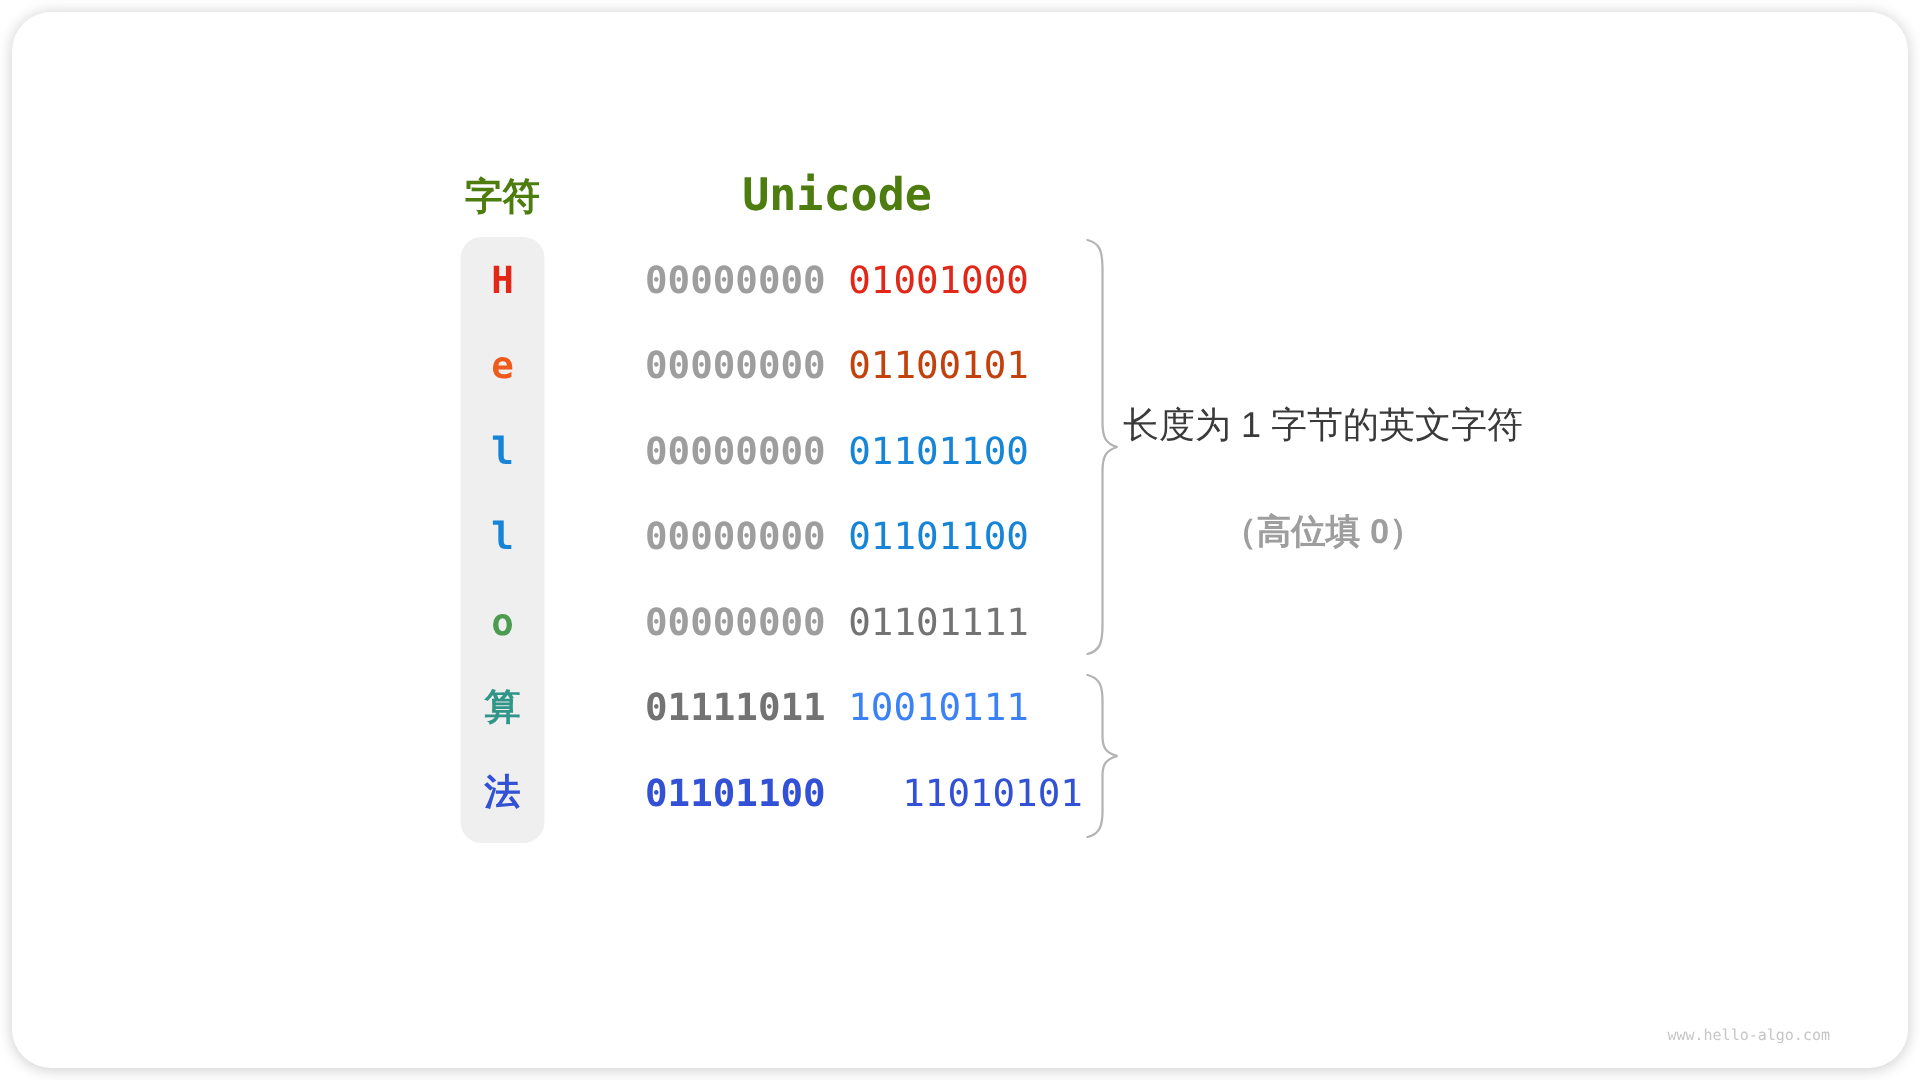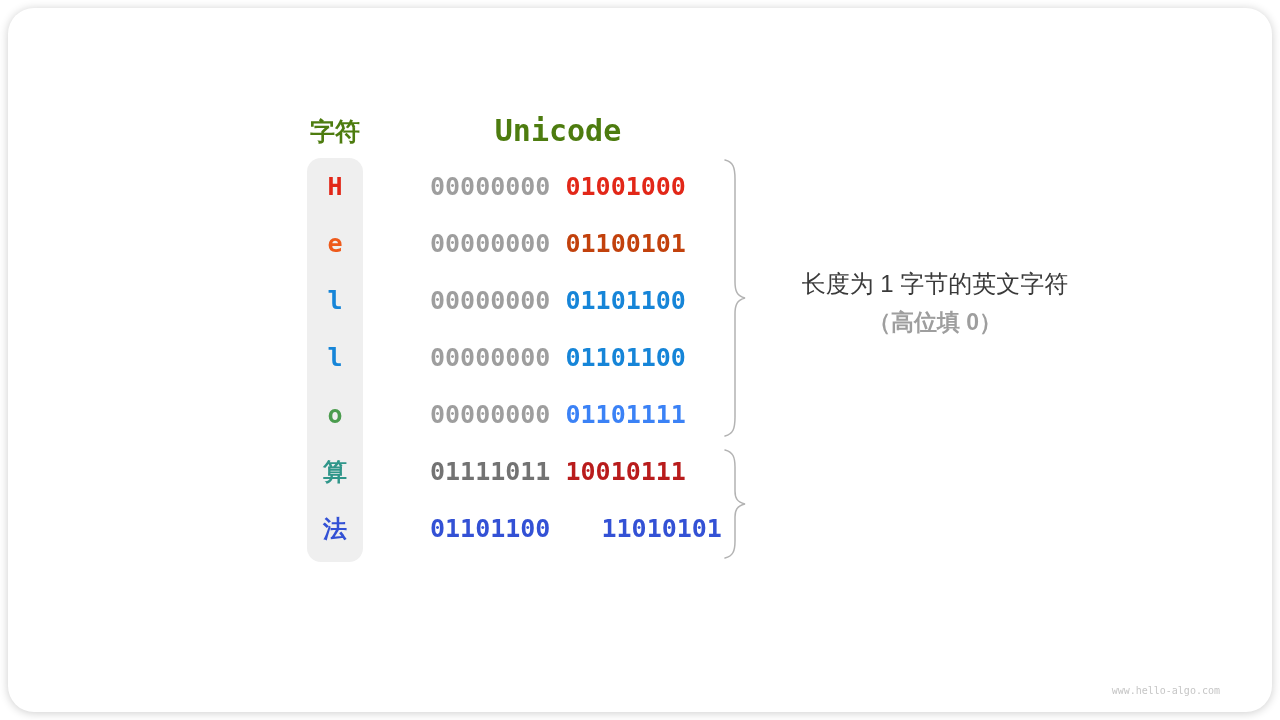--- a/index.html
+++ b/index.html
@@ -17,29 +17,29 @@
     background:#efefef;border-radius:14px;}
 
   .row{position:absolute;left:0;height:57px;width:1280px;}
   .char-cell{position:absolute;left:307px;width:56px;height:57px;line-height:57px;
     text-align:center;font-weight:bold;}
   .char-cell.latin{font-family:"DejaVu Sans Mono",monospace;font-size:25px;}
   .char-cell.cjk{font-size:24px;}
   .binary{position:absolute;left:430px;height:57px;line-height:57px;
     font-family:"DejaVu Sans Mono",monospace;font-size:25px;white-space:pre;}
   .byte1{color:#9e9e9e;font-weight:bold;}
-  .byte2{font-weight:bold;}
+  .byte2{font-weight:normal;}
   .byte1.bold{font-weight:bold;}
 
   .brace{position:absolute;left:722px;}
   .brace svg{display:block;}
 
-  .anno{position:absolute;left:780px;width:310px;text-align:center;color:#3a3a3a;
+  .anno{position:absolute;left:727px;width:310px;text-align:center;color:#3a3a3a;
     font-size:24px;font-weight:500;line-height:39px;white-space:nowrap;}
-  .anno .sub{color:#9e9e9e;font-weight:bold;font-size:23px;}
+  .anno .sub{color:#9e9e9e;font-weight:bold;font-size:23px;margin-top:32px;}
 
   .watermark{position:absolute;right:60px;bottom:24px;color:#c6c6c6;font-size:10px;
     font-family:"DejaVu Sans Mono",monospace;}
 </style>
 </head>
 <body>
 
 <div class="card"></div>
 
 <div class="diagram">
@@ -65,26 +65,26 @@
     <div class="binary"><span class="byte1" style="color: rgb(158, 158, 158);">00000000</span><span> </span><span class="byte2" style="color: rgb(22, 133, 216);">01101100</span></div>
   </div>
 
   <div class="row" style="top: 329px;">
     <div class="char-cell latin" style="color: rgb(22, 133, 216);">l</div>
     <div class="binary"><span class="byte1" style="color: rgb(158, 158, 158);">00000000</span><span> </span><span class="byte2" style="color: rgb(22, 133, 216);">01101100</span></div>
   </div>
 
   <div class="row" style="top: 386px;">
     <div class="char-cell latin" style="color: rgb(75, 156, 78);">o</div>
-    <div class="binary"><span class="byte1" style="color: rgb(158, 158, 158);">00000000</span><span> </span><span class="byte2" style="color: #3b82f6; text-align: center;">01101111</span></div>
+    <div class="binary"><span class="byte1" style="color: rgb(158, 158, 158);">00000000</span><span> </span><span class="byte2" style="color: #737373; text-align: center;">01101111</span></div>
   </div>
 
   <div class="row" style="top: 443px;">
     <div class="char-cell cjk" style="color: rgb(48, 150, 138);">算</div>
-    <div class="binary"><span class="byte1 bold" style="color: #737373;">01111011</span><span> </span><span class="byte2" style="color: #b91c1c;">10010111</span></div>
+    <div class="binary"><span class="byte1 bold" style="color: #737373;">01111011</span><span> </span><span class="byte2" style="color: #3b82f6;">10010111</span></div>
   </div>
 
   <div class="row" style="top: 500px;">
     <div class="char-cell cjk" style="color: rgb(51, 81, 213);">法</div>
     <div class="binary"><span class="byte1 bold" style="color: rgb(51, 81, 213);">01101100</span><span> </span><span class="byte2" style="color: rgb(51, 81, 213); margin-left: 36px;">11010101</span></div>
   </div>
 </div>
 
   <div class="brace" style="top:159px">
     <svg width="26" height="278" viewBox="0 0 26 278">

